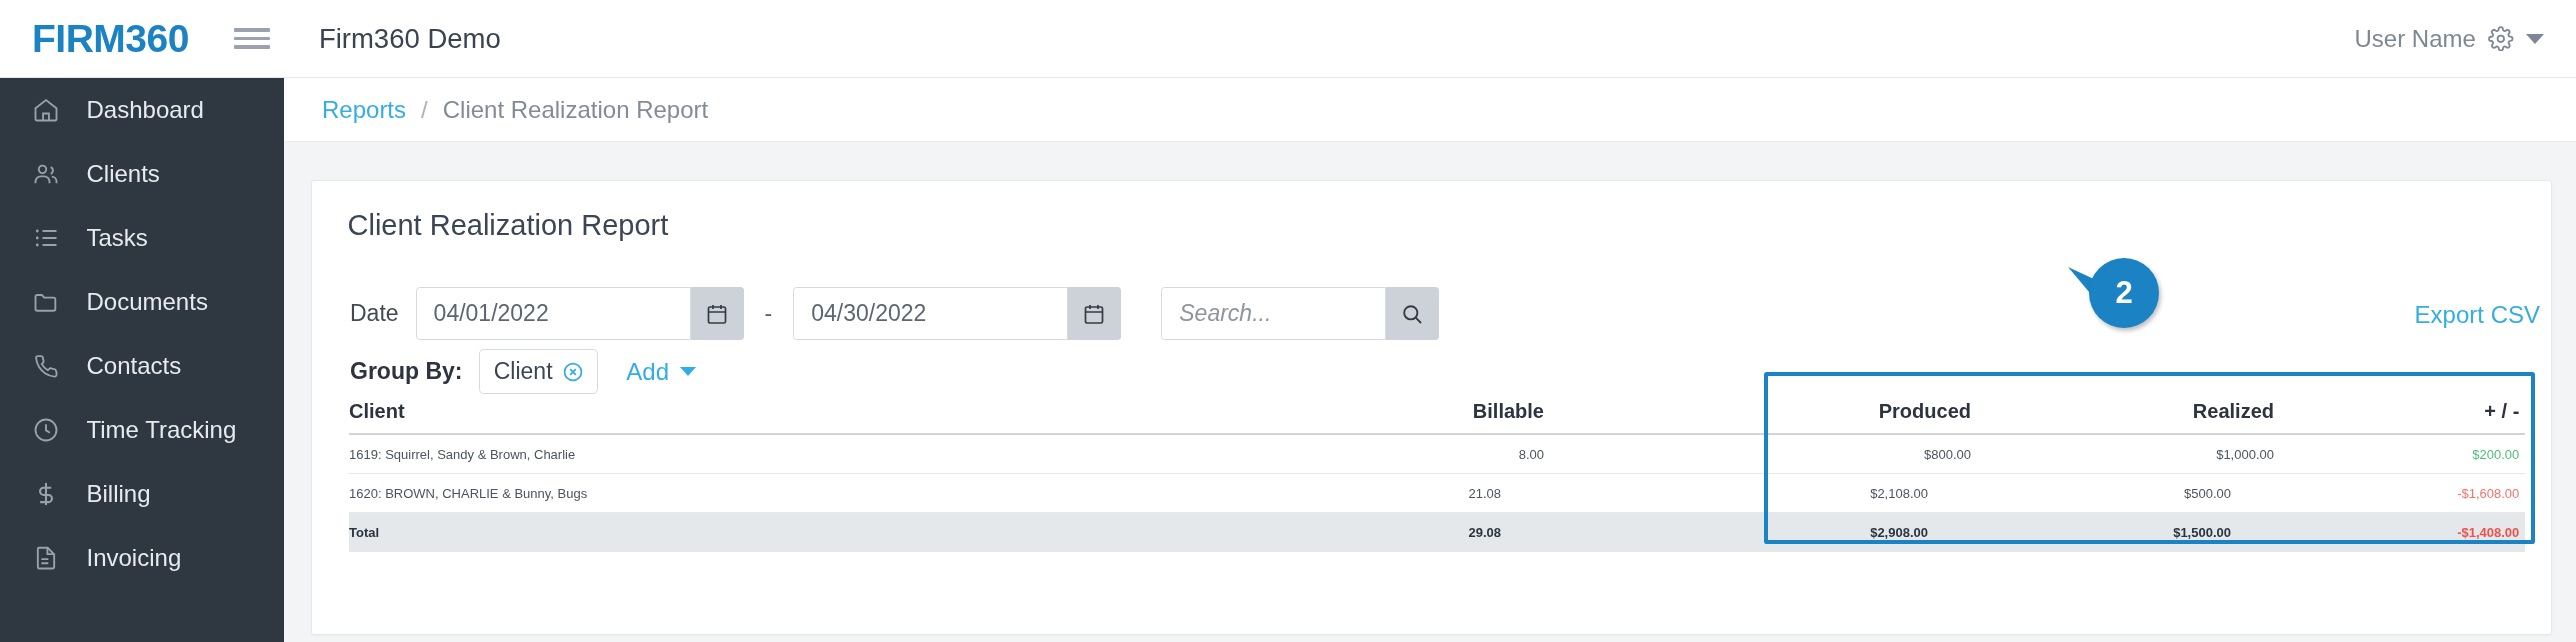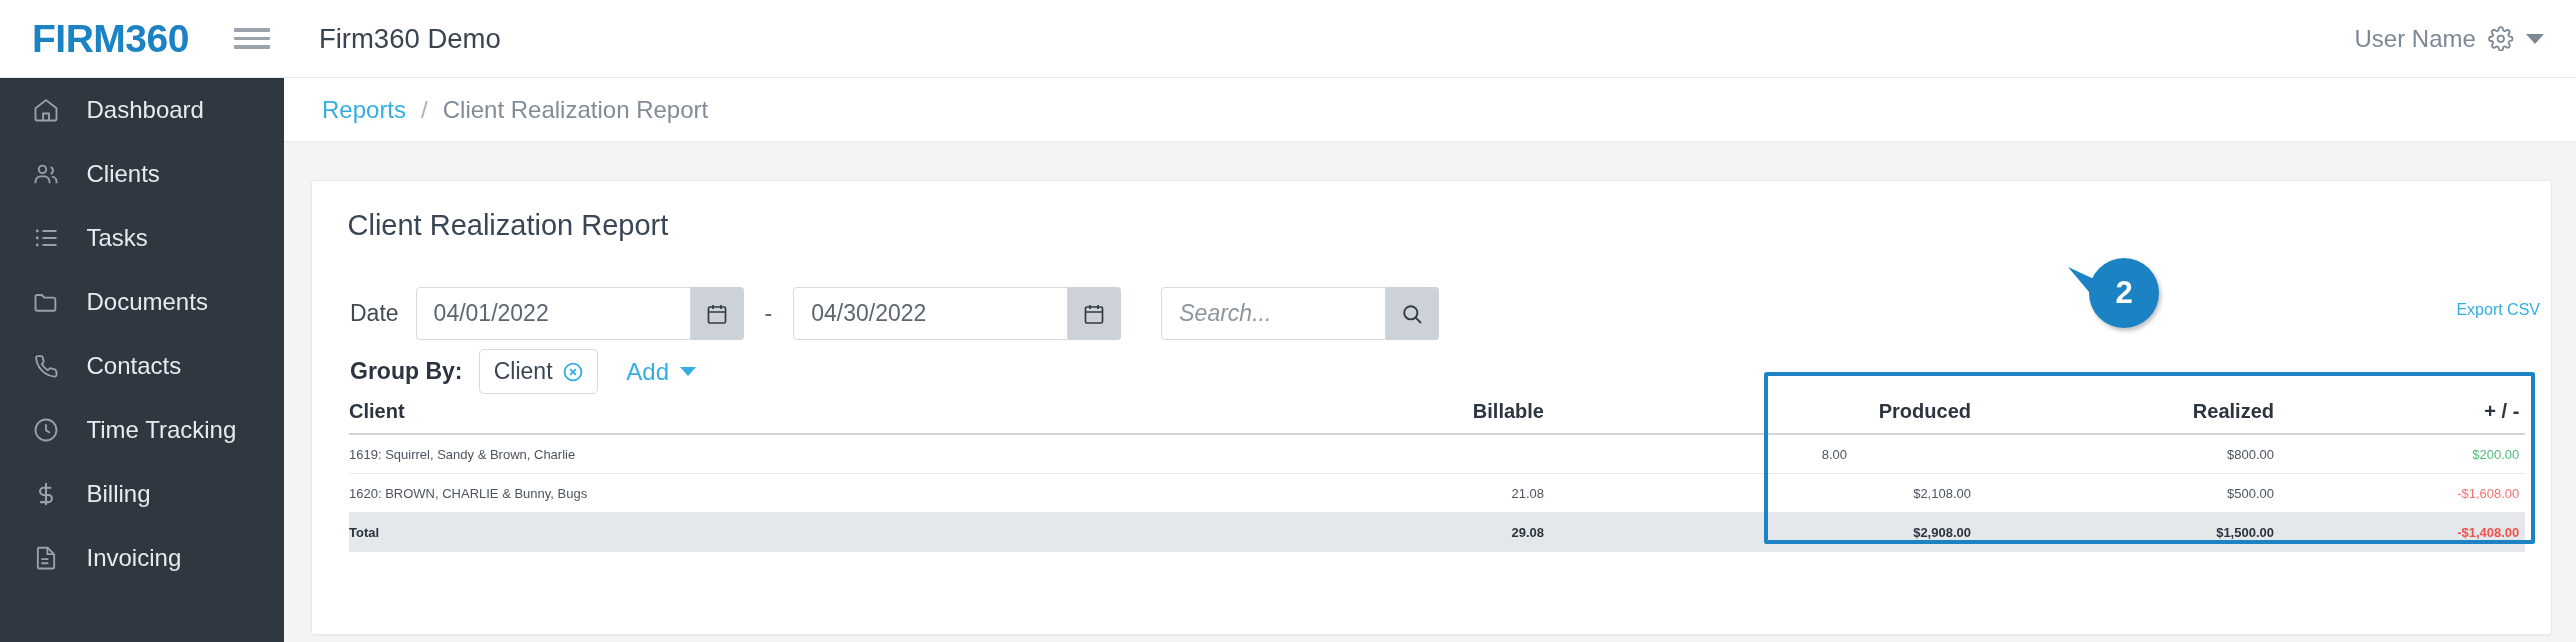--- a/index.html
+++ b/index.html
@@ -97,21 +97,21 @@
     height: 53px; width: 53px; background: #ccd2d8;
     border: 0.9px solid #ccd2d8; border-left: none;
     display: flex; align-items: center; justify-content: center;
     cursor: pointer; border-top-right-radius: 3.8px; border-bottom-right-radius: 3.8px;
   }
   .dash { margin: 0 21px; font-size: 23px; color: #5c6670; }
   .search-wrap { display: flex; margin-left: 40px; }
   .search-inp { width: 225px; color: #8d959d; font-style: italic; }
   .export-csv {
     position: absolute; top: 301px; right: 36px;
-    font-size: 16px; color: #34ade4; cursor: pointer;
+    font-size: 24px; color: #34ade4; cursor: pointer;
   }
 
   
   .groupby-row {
     position: absolute; top: 349px; left: 350px;
     display: flex; align-items: center;
   }
   .gb-label { font-size: 23px; color: #2c3440; font-weight: 700; margin-right: 17px; }
   .chip {
     height: 45px; border: 0.9px solid #d5dadf; border-radius: 4.7px;
@@ -138,21 +138,21 @@
   .c-spacer { flex: 1; }
   .c-billable { width: 199px; text-align: right; }
   .c-gap { width: 152px; }
   .c-produced { width: 275px; text-align: right; }
   .c-realized { width: 303px; text-align: right; }
   .c-pm { width: 251px; text-align: right; padding-right: 5.7px; }
   .body-row { border-bottom: 0.9px solid #e7eaed; height: 39px; }
   .total-row { background: #e4e8eb; height: 39px; }
   .total-row .cell { font-weight: 700; color: #2c3440; }
   .pos { color: #4fbe79; }
-  .neg { color: #f3736d; }
+  .neg { color: #f3736d; margin-left: 43px; }
   .total-row .neg { color: #f0514c; }
 
   
   .highlight {
     position: absolute; top: 372px; left: 1764px;
     width: 771px; height: 172px;
     border: 4.7px solid #1b82c4; border-radius: 2.8px;
     pointer-events: none;
   }
   
@@ -346,20 +346,21 @@
       <div class="cell c-realized">Realized</div>
       <div class="cell c-pm">+ / -</div>
     </div>
 
     <div class="trow body-row">
       <div class="cell c-client">1619: Squirrel, Sandy &amp; Brown, Charlie</div>
       <div class="cell c-spacer"></div>
       <div class="cell c-billable">8.00</div>
       <div class="cell c-gap"></div>
       <div class="cell c-produced">$800.00</div>
+      <div class="cell c-realized">$1,000.00</div>
       <div class="cell c-pm pos">$200.00</div>
     </div>
 
     <div class="trow body-row">
       <div class="cell c-client">1620: BROWN, CHARLIE &amp; Bunny, Bugs</div>
       <div class="cell c-spacer"></div>
       <div class="cell c-billable">21.08</div>
       <div class="cell c-gap"></div>
       <div class="cell c-produced">$2,108.00</div>
       <div class="cell c-realized">$500.00</div>

